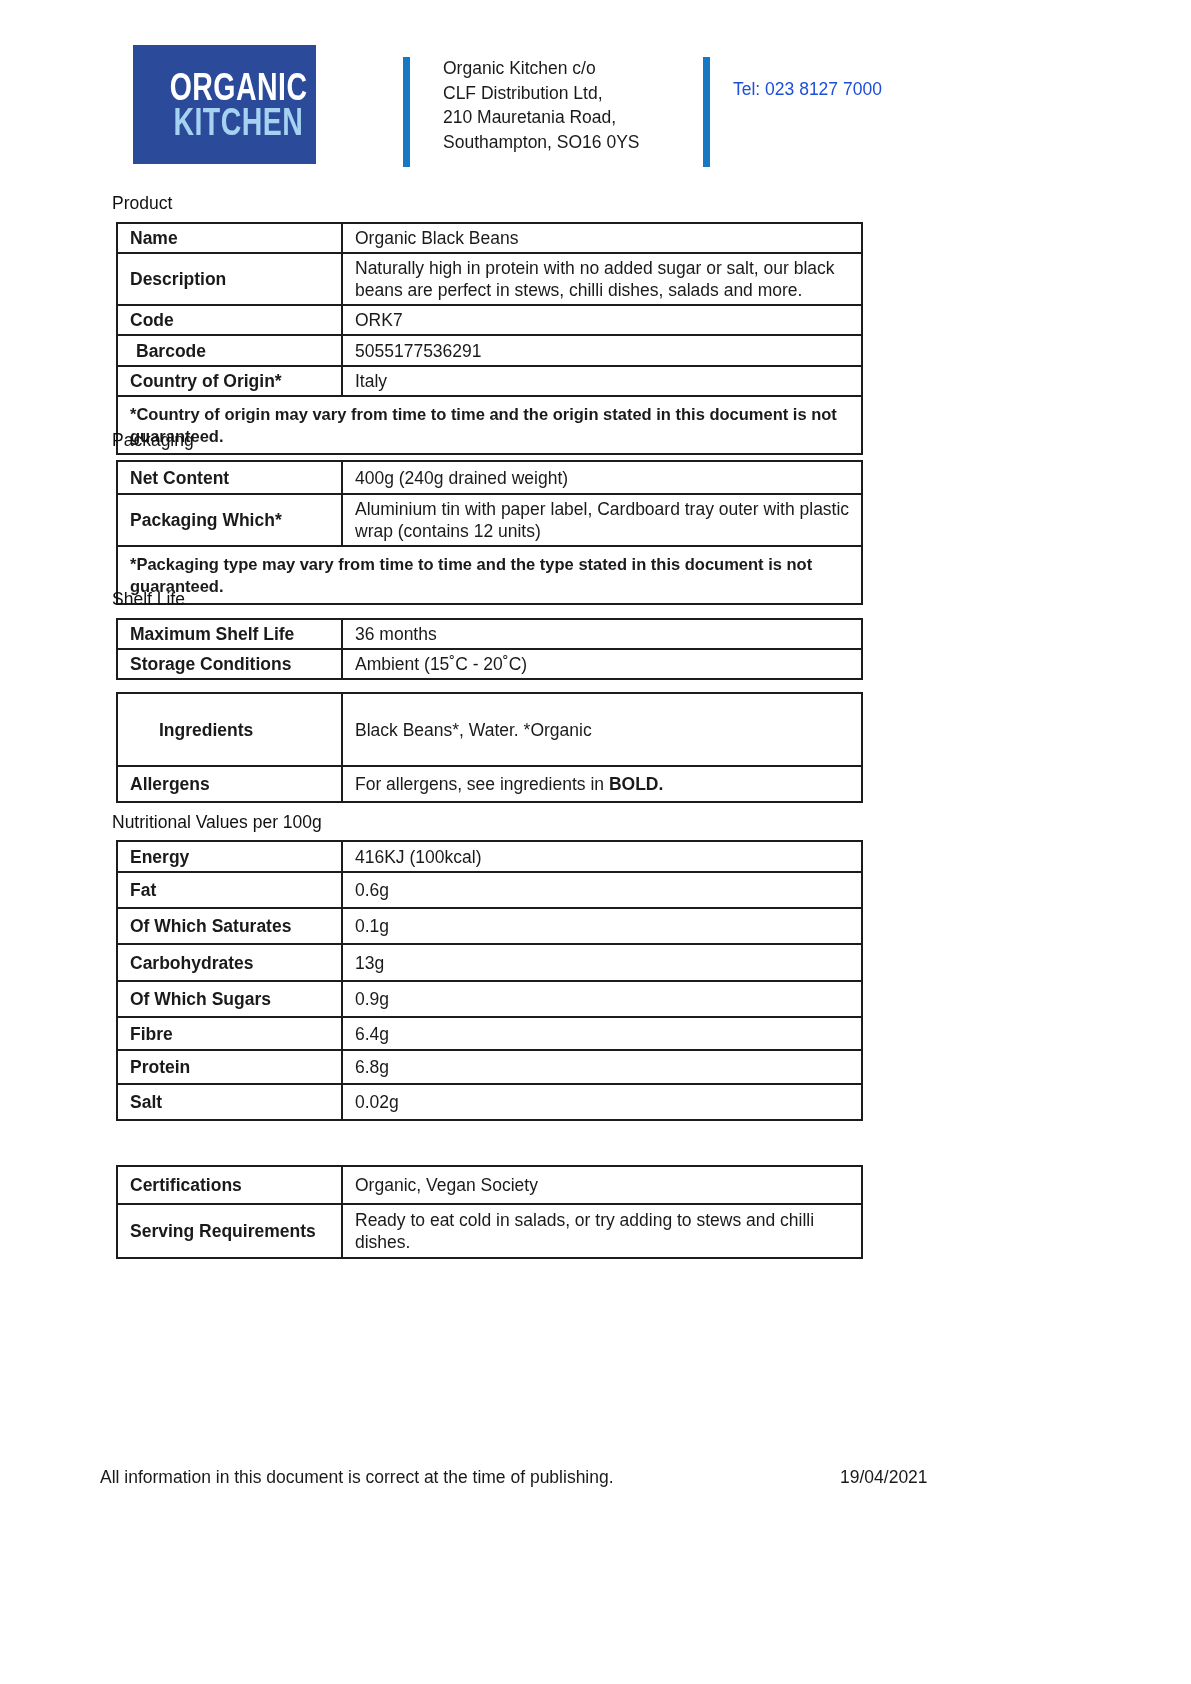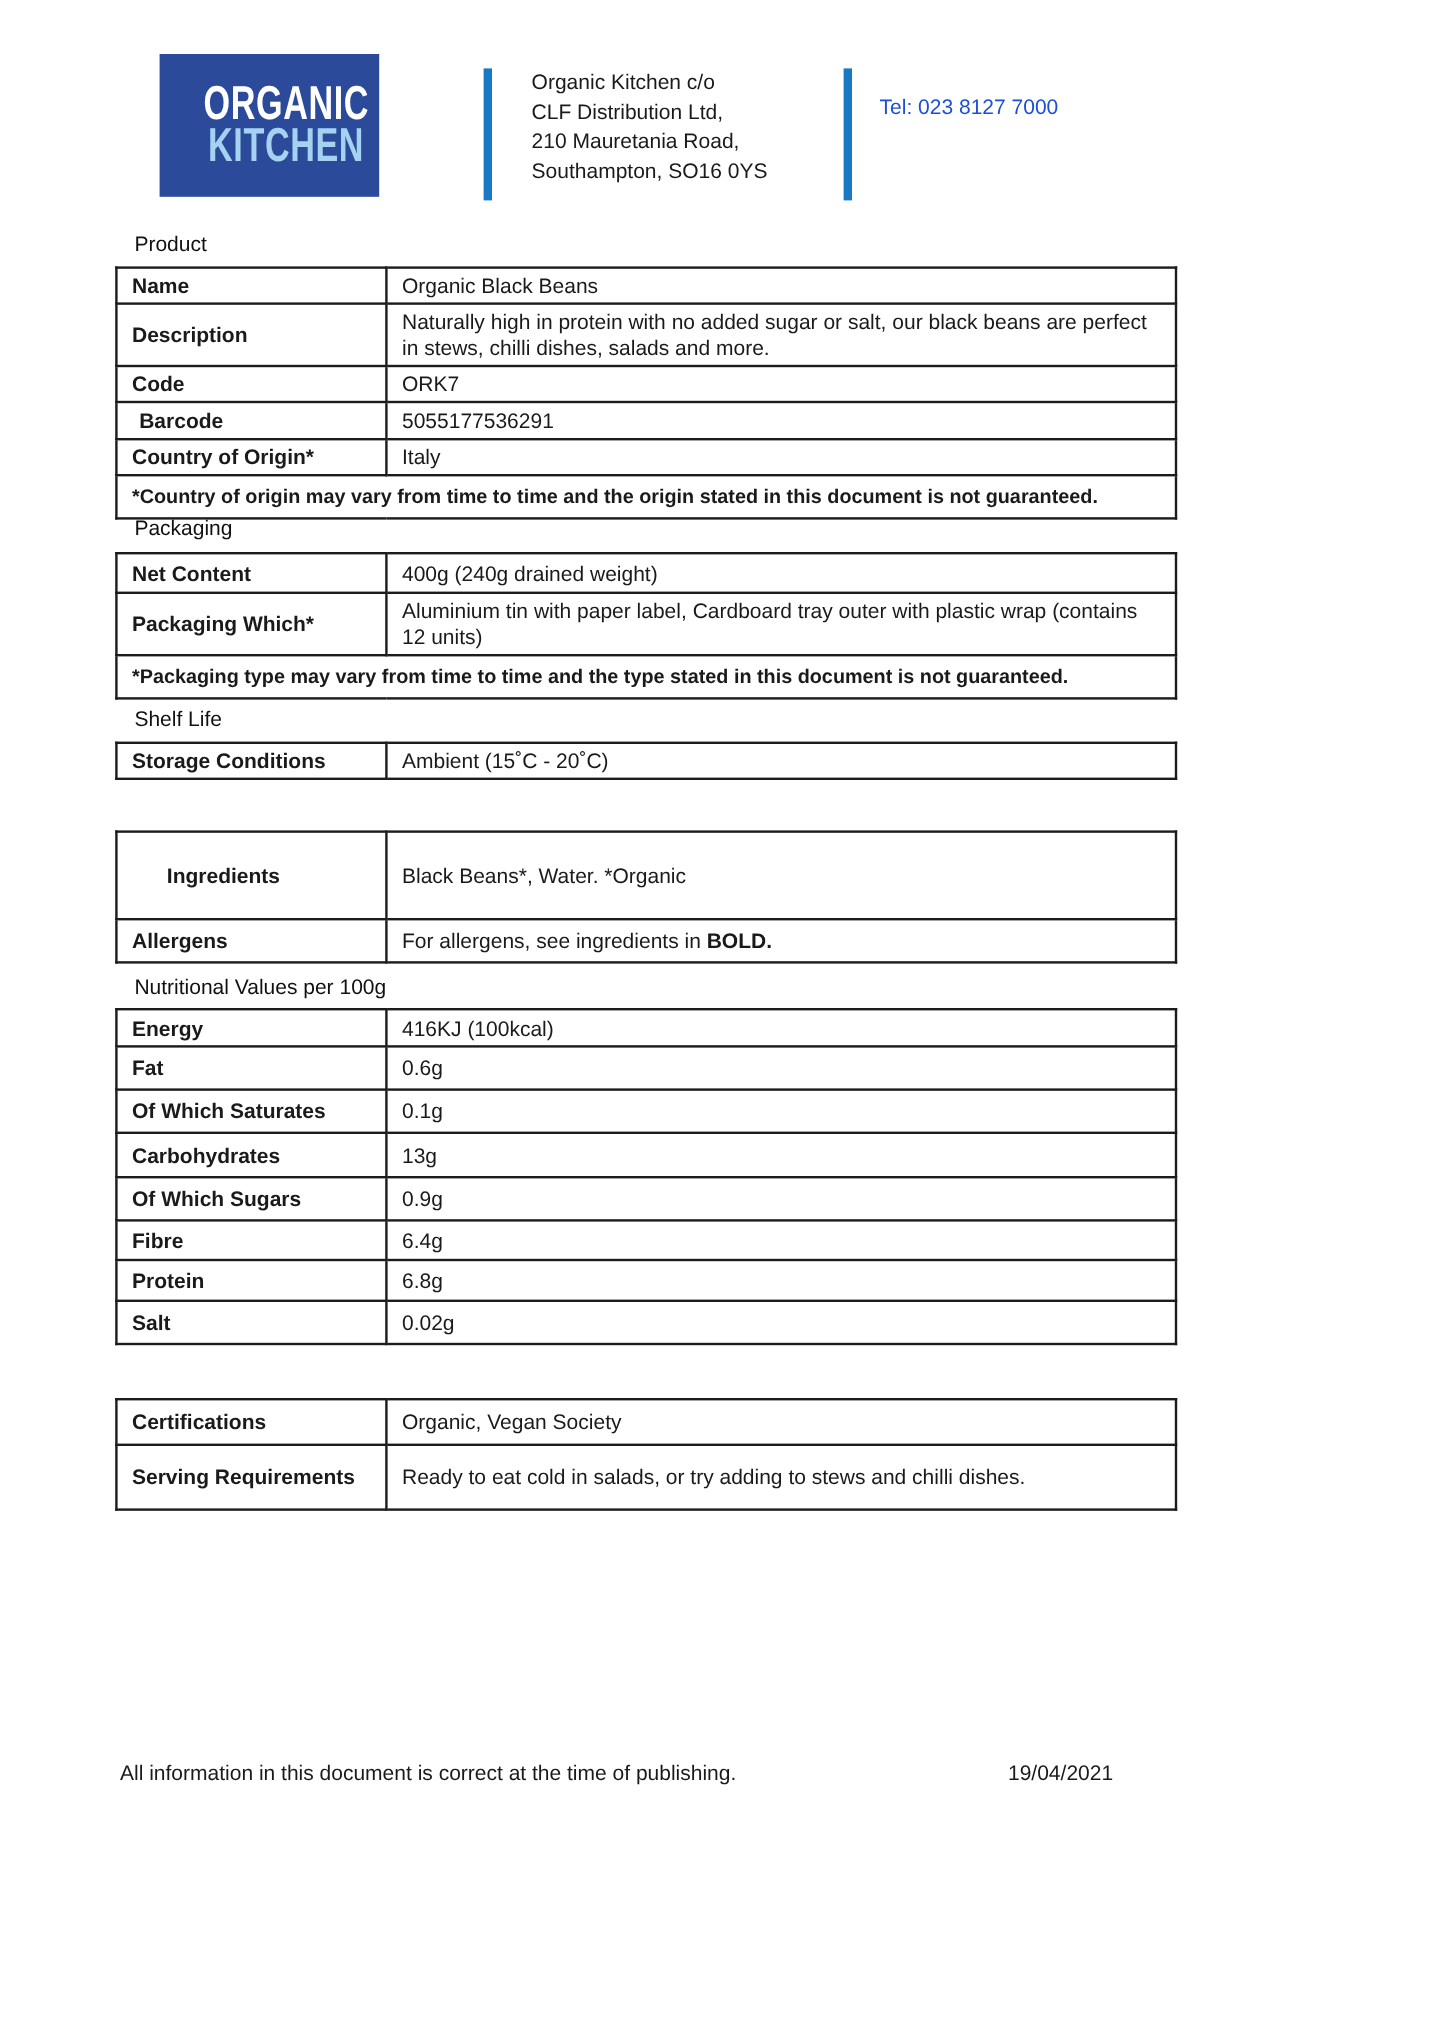--- a/index.html
+++ b/index.html
@@ -49,22 +49,22 @@
   }
 
   
   .sec-h {
     position:absolute; left:112px;
     font-weight:normal; font-size:17.5px; color:#111;
   }
 
   
   table.spec {
-    position:absolute; left:96px;
-    width:885px;
+    position:absolute; left:116px;
+    width:747px;
     border-collapse:collapse; table-layout:fixed;
   }
   table.spec td {
     border:2px solid #1c1c1c;
     font-size:17.5px;
     padding:3px 10px 3px 12px;
     vertical-align:middle;
     color:#1a1a1a;
     line-height:22px;
   }
@@ -147,20 +147,24 @@
     <tr>
       <td class="note" colspan="2" style="height:34px;">*Packaging type may vary from time to time and the type stated in this document is not guaranteed.</td>
     </tr>
   </tbody>
     </table>
 
   <div class="sec-h" style="top:589px;">Shelf Life</div>
 
   <table class="spec" style="top:618px;">
     <tbody>
+        <tr>
+      <td class="lbl" style="height:25px;">Maximum Shelf Life</td>
+      <td>36 months</td>
+    </tr>
     <tr>
       <td class="lbl" style="height:26px;">Storage Conditions</td>
       <td>Ambient (15˚C - 20˚C)</td>
     </tr>
   </tbody>
     </table>
 
   <table class="spec" style="top:692px;">
     <tbody>
         <tr>

